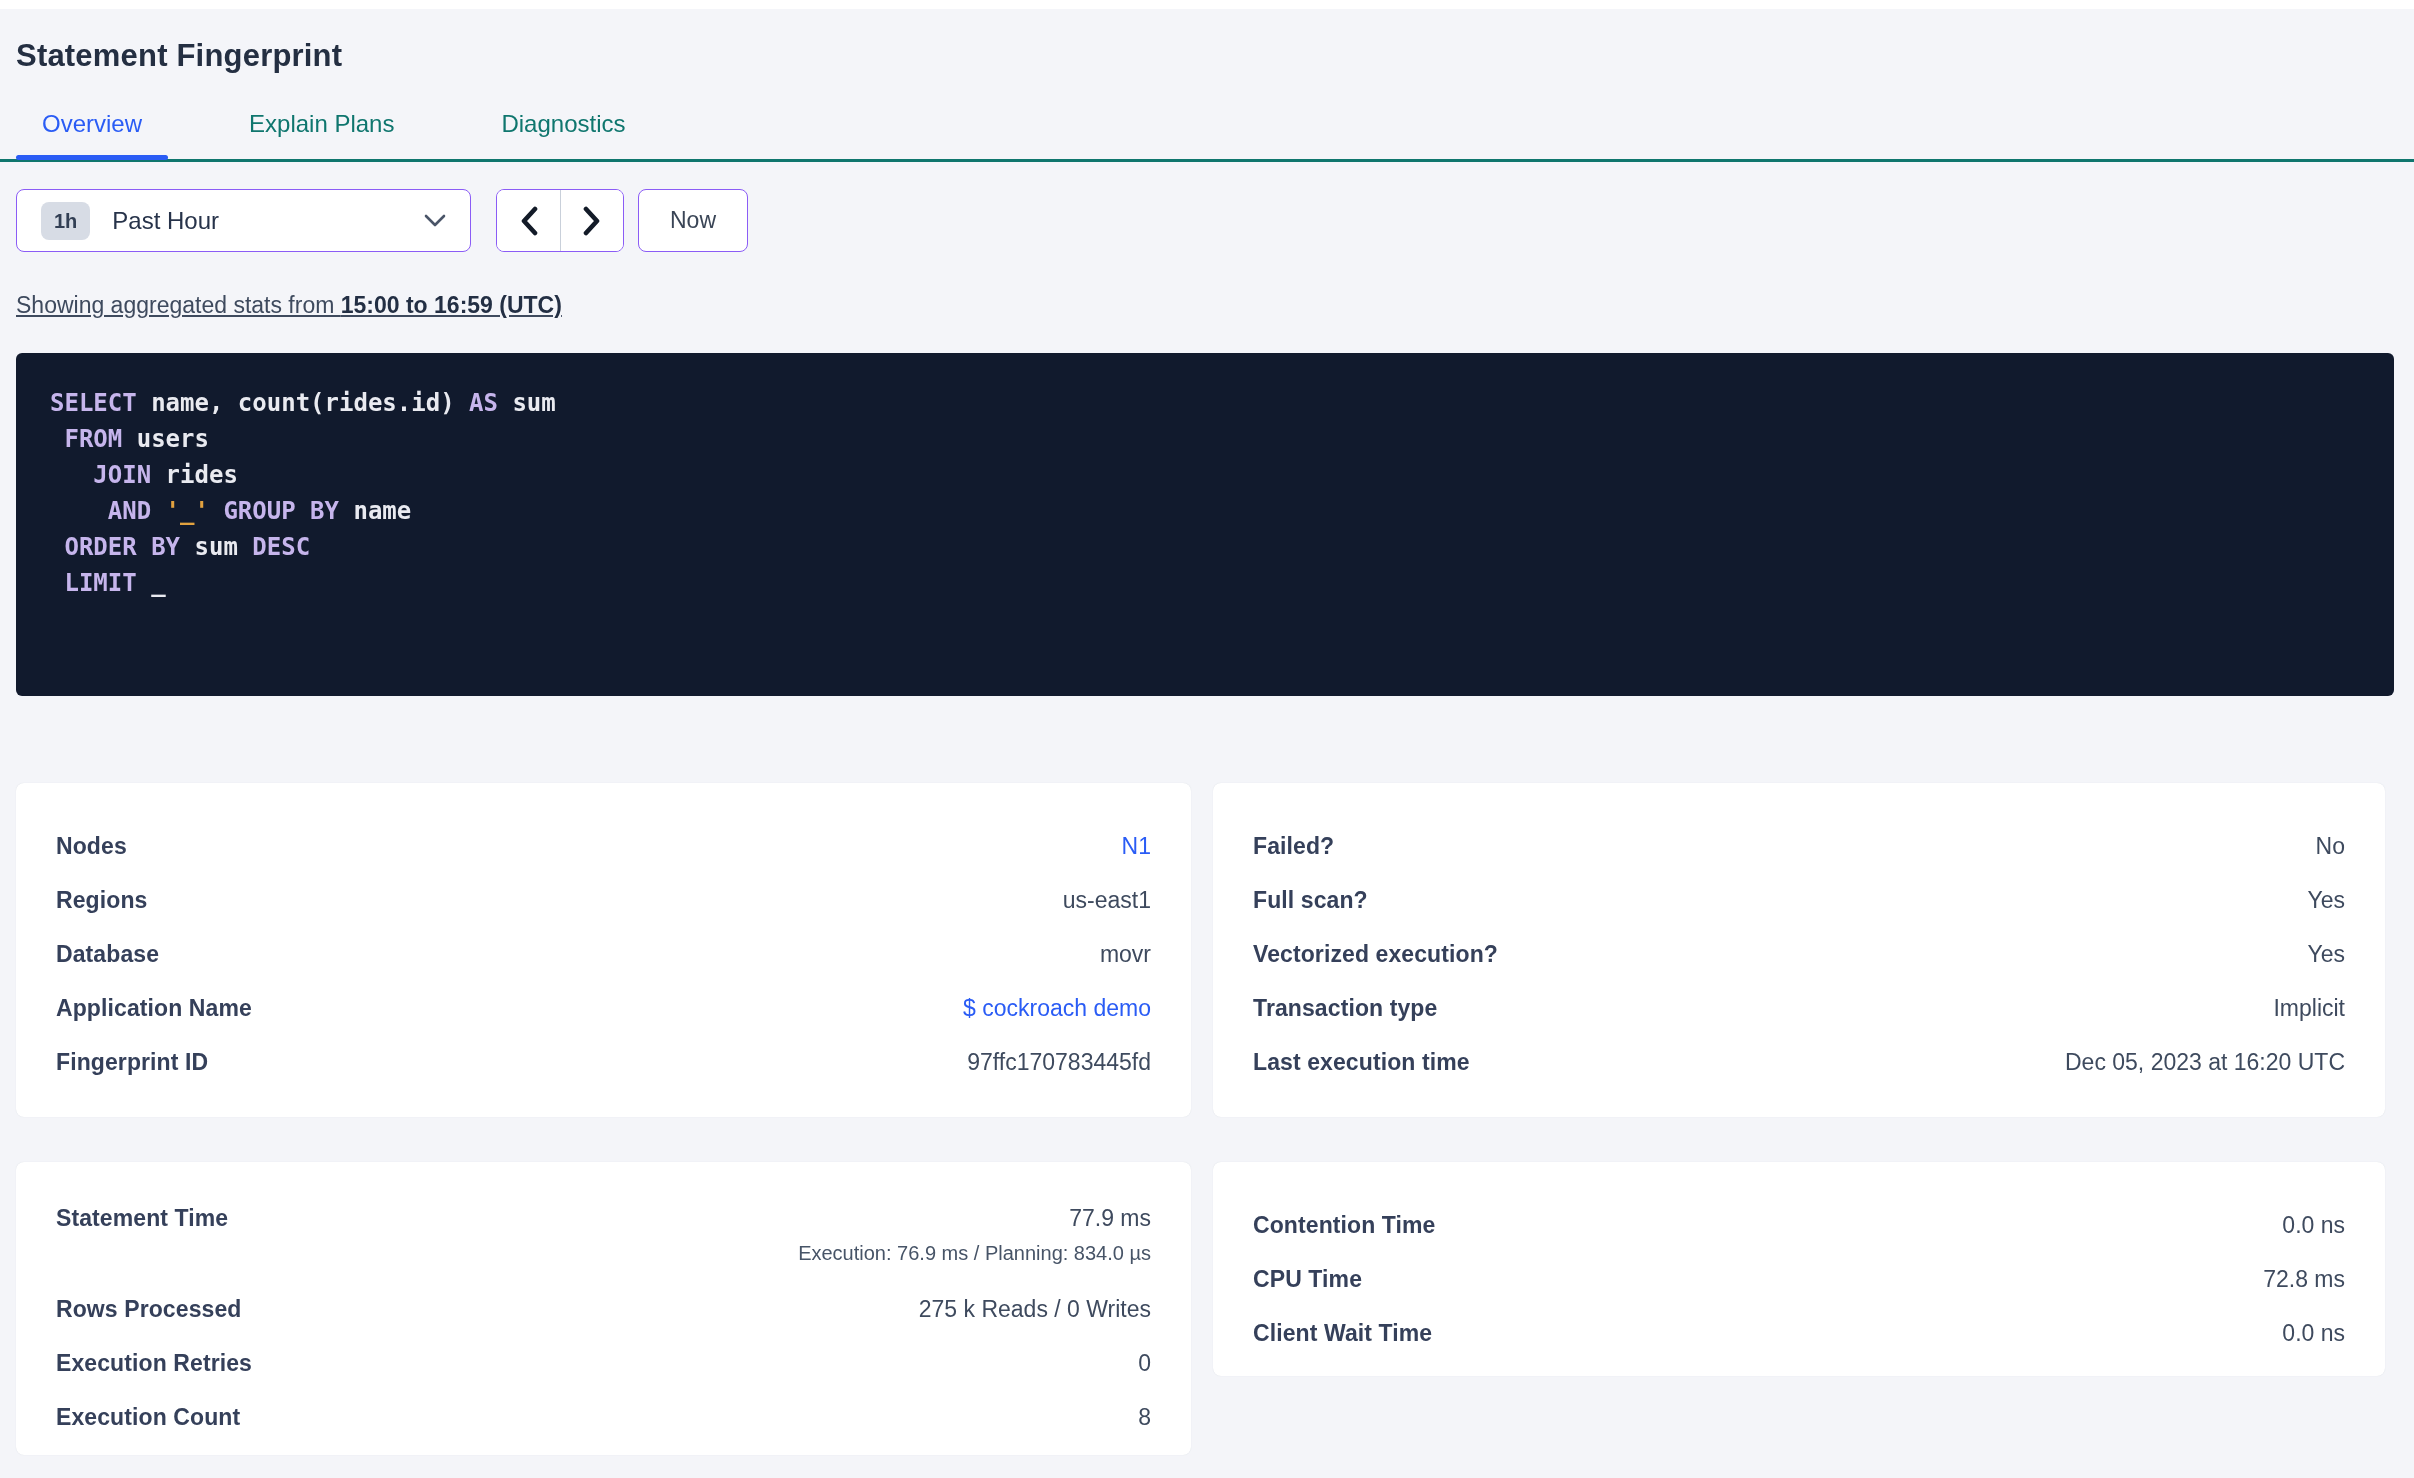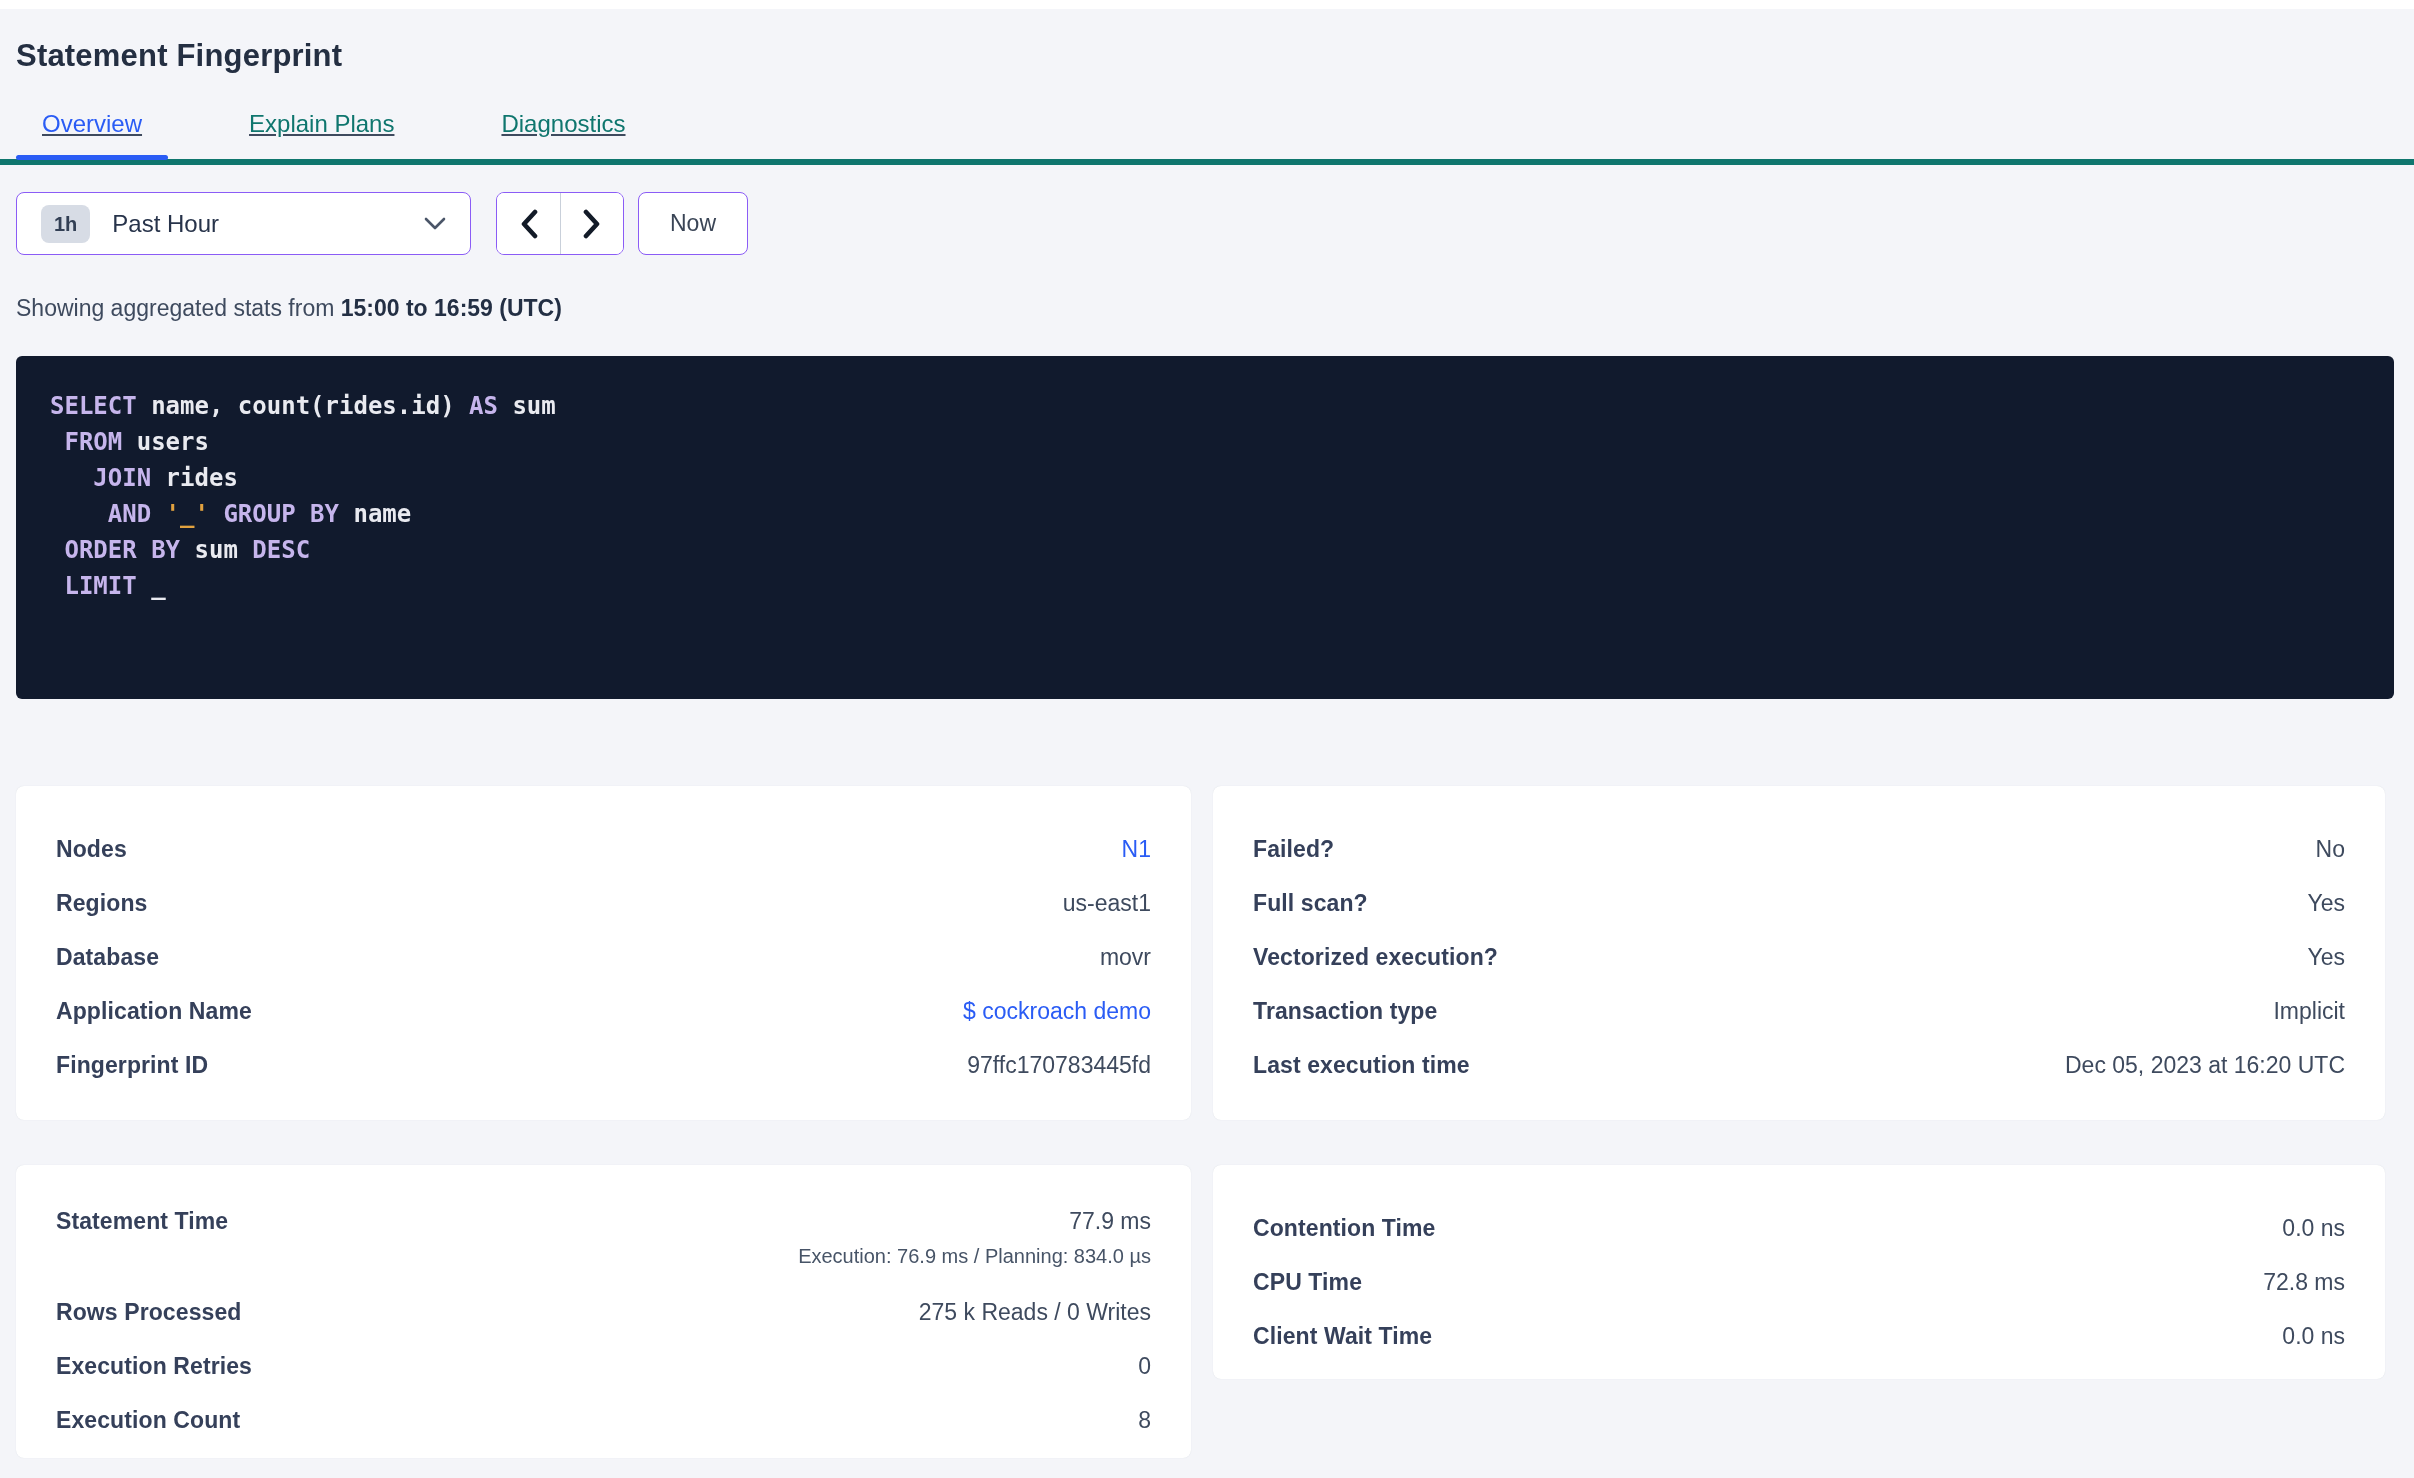--- a/index.html
+++ b/index.html
@@ -18,24 +18,23 @@
     margin-top: 29px;
     font-size: 31px;
     font-weight: 700;
     color: #242f42;
     letter-spacing: .2px;
   }
 
   
   .tabs-bar {
     margin-top: 36px;
-    border-bottom: 6px solid #0f766e;
+    border-bottom: 3px solid #0f766e;
     display: flex;
     padding-left: 16px;
-    text-decoration: underline;
   }
   .tab {
     position: relative;
     padding: 0 26px 21px 26px;
     margin-right: 55px;
     font-size: 24px;
     color: #0f766e;
     cursor: pointer;
     background: none; border: none;
     font-family: inherit;
@@ -94,21 +93,21 @@
   .now-btn {
     width: 110px;
     font-size: 23px;
     font-weight: 500;
     color: #3a4556;
     cursor: pointer;
     font-family: inherit;
   }
 
   
-  .caption { margin-top: 40px; font-size: 23px; color: #3e4a5e; }
+  .caption { margin-top: 40px; font-size: 23px; color: #3e4a5e; text-decoration: underline; }
   .caption b { color: #232f44; font-weight: 700; }
 
   
   .sql-box {
     margin-top: 34px;
     width: 2378px;
     height: 343px;
     background: var(--sql-bg, #111a2d);
     border-radius: 6px;
     padding: 32px 34px;

